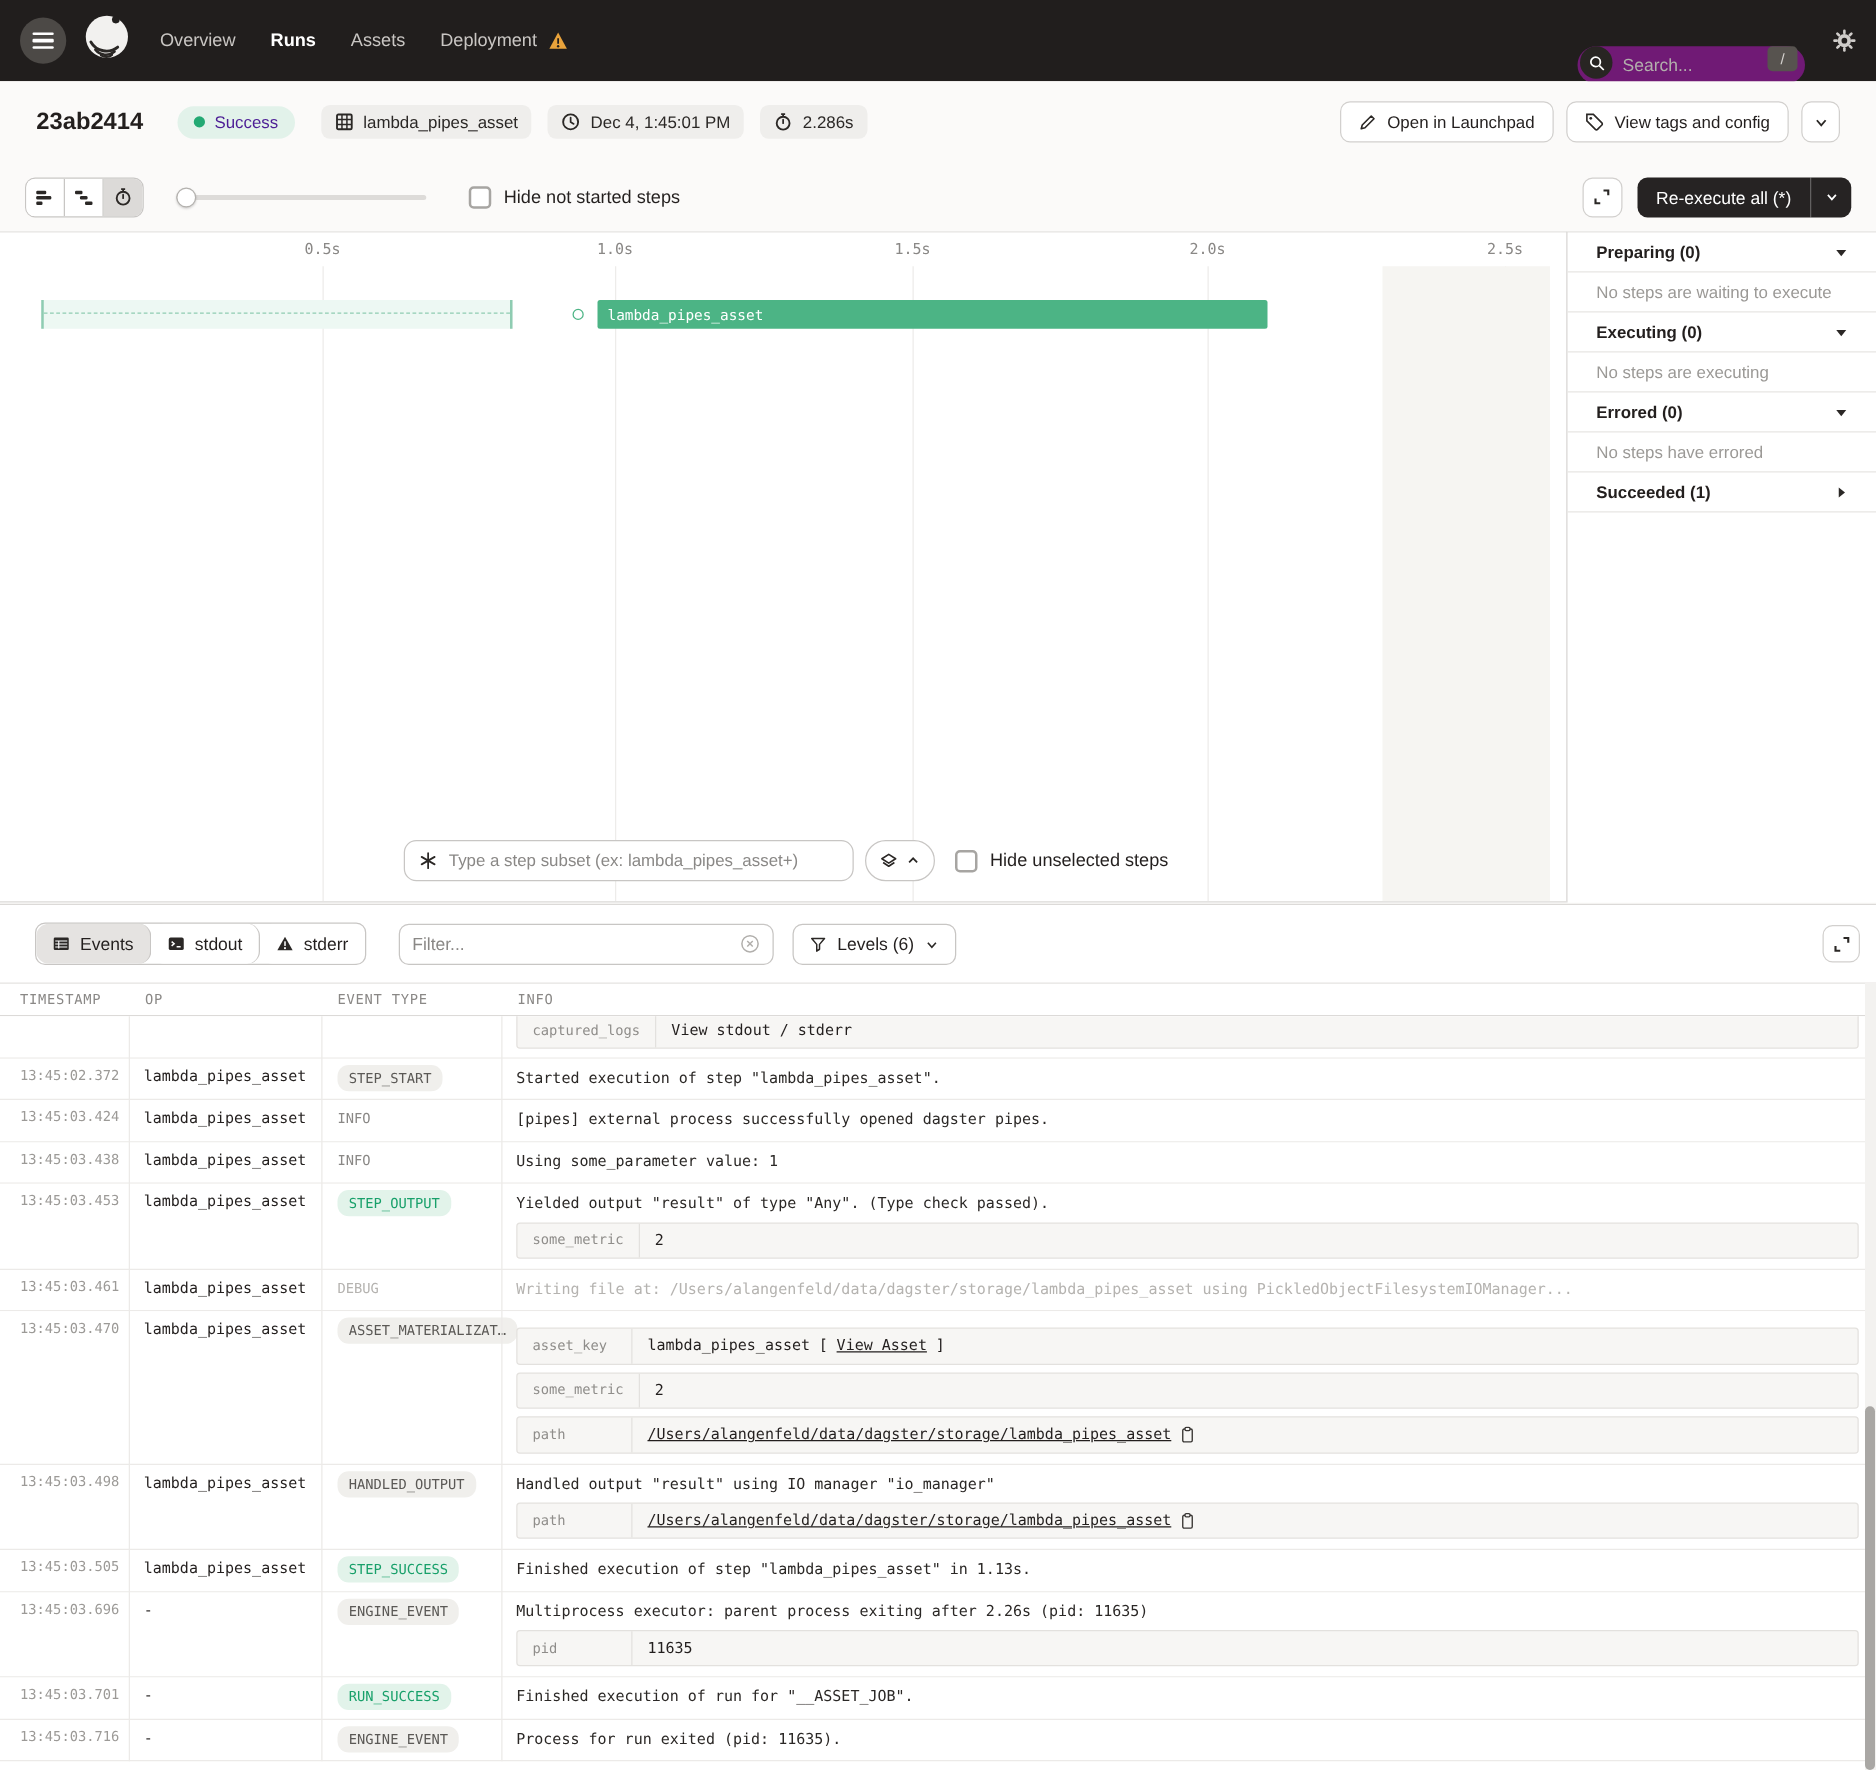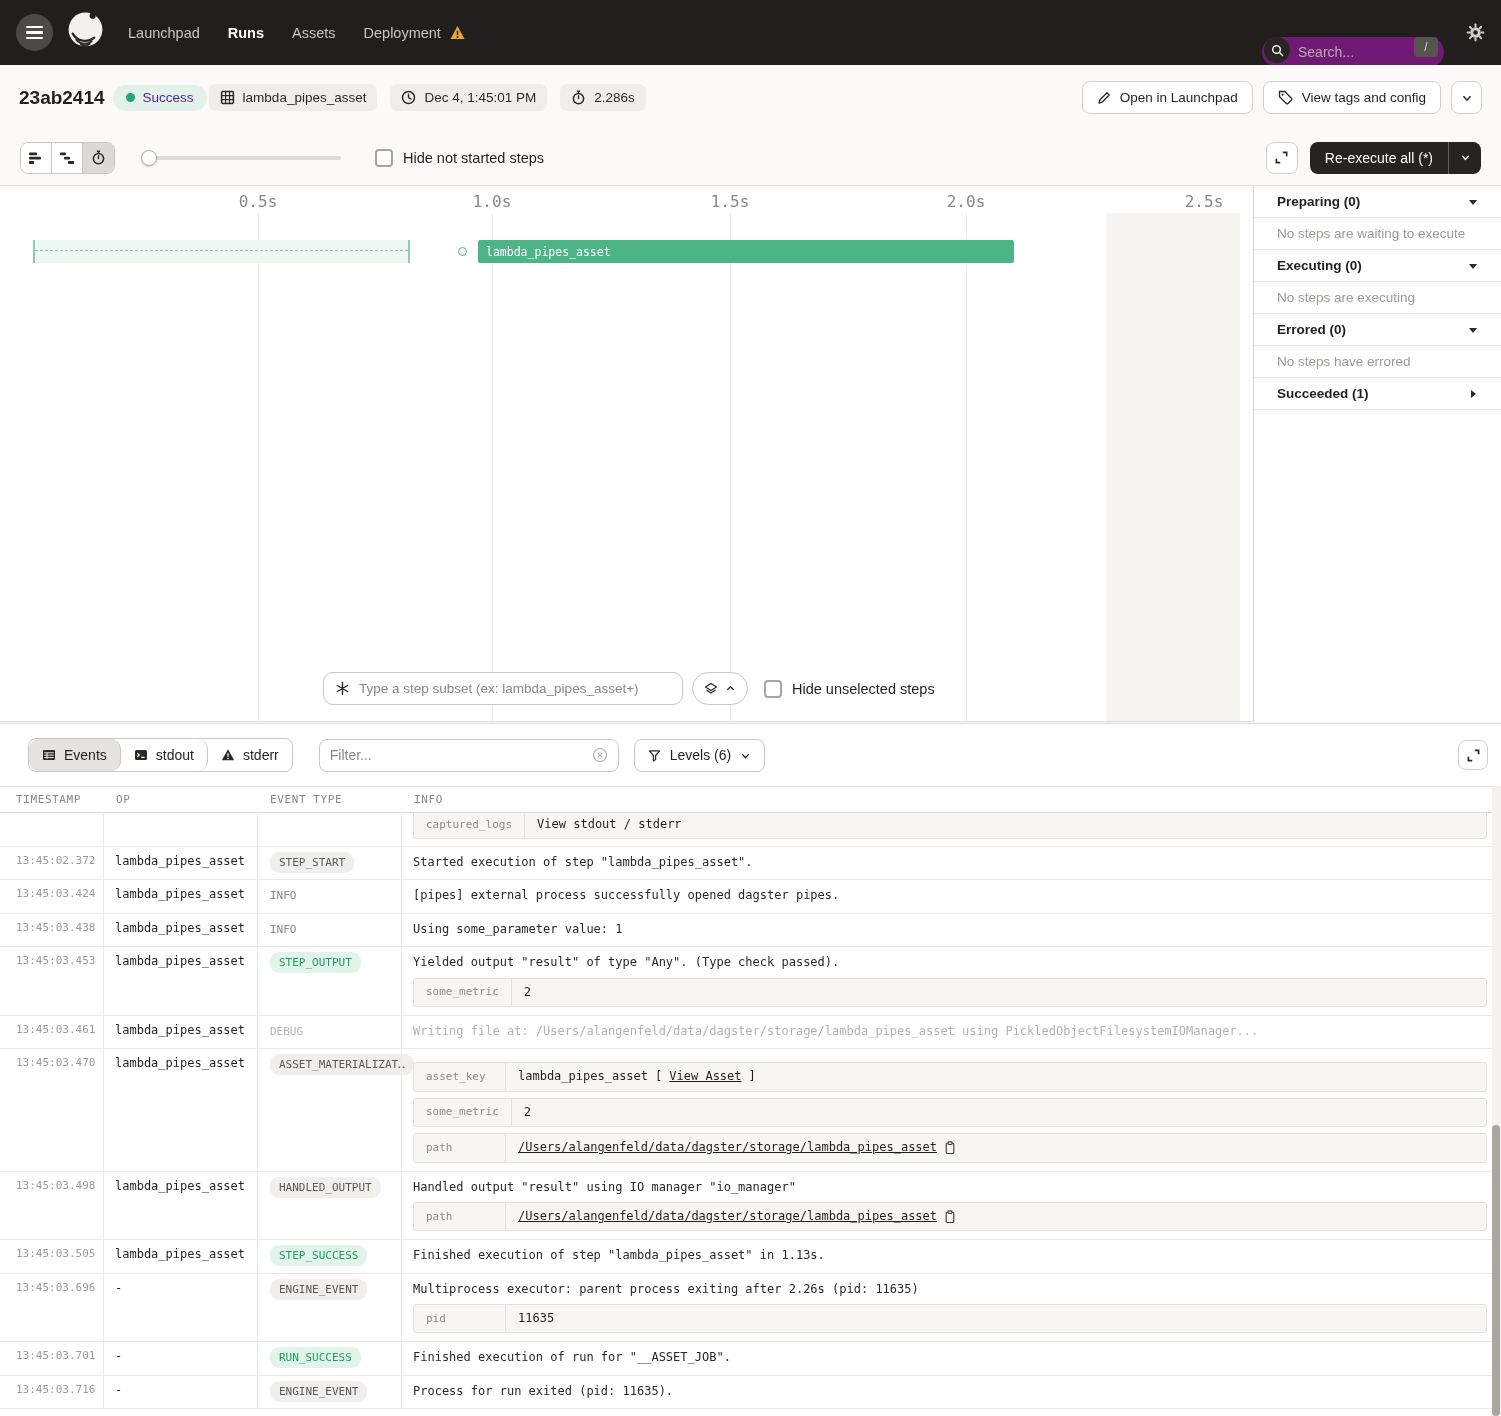--- a/index.html
+++ b/index.html
@@ -17,21 +17,21 @@
   .nav-item { color:#c9c6c3; font-size:14.5px; cursor:pointer; display:flex; gap:8px; align-items:center; }
   .nav-item.active { color:#ffffff; font-weight:700; }
   .nav-right { margin-left:auto; display:flex; align-items:center; gap:22px; }
   .search-pill { width:182px; height:30px; border-radius:15px; background:#701a75; display:flex; padding:0 6px 0 2px; gap:8px;margin-top:39px; }
   .search-circle { width:26px; height:26px; border-radius:50%; background:#282523; display:flex; align-items:center; justify-content:center; flex:none; }
   .search-pill input { flex:1; min-width:0; background:transparent; border:none; outline:none; color:#d6d3d0; font-size:14px; font-family:inherit; }
   .search-pill input::placeholder { color:#b2afac; }
   .slash-key { width:24px; height:20px; border-radius:4px; background:#57534f; color:#d6d3d0; font-size:12px; display:flex; align-items:center; justify-content:center; flex:none; }
 
   
-  .run-header { position:absolute; top:65px; left:0; right:0; height:65px; background:#fbfaf9; display:flex; align-items:center; padding:0 19px; gap:2px; }
+  .run-header { position:absolute; top:65px; left:0; right:0; height:65px; background:#fbfaf9; display:flex; align-items:center; padding:0 29px; gap:21px; }
   .run-id { font-size:19px; font-weight:700; color:#231f1e; margin-right:6px; }
   .status-pill { display:flex; align-items:center; gap:8px; background:#e2f2ea; border-radius:13px; height:26px; padding:0 13px; color:#4c1d95; font-size:13.5px; }
   .status-dot { width:9px; height:9px; border-radius:50%; background:#23a973; }
   .tag-pill { display:flex; align-items:center; gap:8px; background:#efeeec; border-radius:7px; height:27px; padding:0 11px; color:#2b2826; font-size:13.5px; }
   .header-actions { margin-left:auto; display:flex; gap:10px; align-items:center; }
   .btn { display:flex; align-items:center; gap:9px; height:33px; padding:0 14px; background:#fff; border:1px solid #d2d0ce; border-radius:8px; font-size:13.5px; color:#231f1e; cursor:pointer; }
   .btn.icon-only { width:31px; padding:0; justify-content:center; }
 
   
   .toolbar-row { position:absolute; top:130px; left:0; right:0; height:55px; display:flex; align-items:center; padding:0 20px; }
@@ -45,21 +45,21 @@
   .checkbox { width:18px; height:18px; border:2px solid #a7a5a2; border-radius:4px; background:#fff; flex:none; cursor:pointer; }
   .cb-not-started { margin-left:34px; }
   .check-label { margin-left:10px; font-size:14.5px; color:#231f1e; }
   .toolbar-right { margin-left:auto; display:flex; gap:12px; align-items:center; }
   .reexec-btn { display:flex; align-items:center; height:32px; background:#262323; border-radius:8px; color:#ffffff; font-size:14px; cursor:pointer; }
   .reexec-main { padding:0 15px; }
   .reexec-caret { width:33px; height:100%; display:flex; align-items:center; justify-content:center; border-left:1px solid rgba(255,255,255,.28); }
 
   
   .gantt-wrap { position:absolute; top:185px; left:0; width:1253px; height:537px; background:#fff; border-top:1px solid #e5e3e1; border-bottom:1px solid #dcdad8; overflow:hidden; }
-  .axis-label { position:absolute; top:6px; transform:translateX(-50%); font-size:16px; color:#8a8886; }
+  .axis-label { position:absolute; top:6px; transform:translateX(-50%); font-size:12px; color:#8a8886; }
   .gridline { position:absolute; top:27px; bottom:0; width:1px; background:#edecea; }
   .endband { position:absolute; left:1106px; width:134px; top:27px; bottom:0; background:#f6f5f2; }
   .wait-box { position:absolute; left:33px; top:54px; width:377px; height:23px; background:#edf8f3; border-left:2px solid #8fccb2; border-right:2px solid #8fccb2; }
   .wait-box::after { content:""; position:absolute; left:0; right:0; top:10px; border-top:1.5px dashed #8fccb2; }
   .dep-dot { position:absolute; left:458px; top:61px; width:9px; height:9px; border-radius:50%; border:1.5px solid #4cb485; background:#fff; }
   .gantt-bar { position:absolute; left:478px; top:54px; width:536px; height:23px; background:#4cb485; border-radius:2px; color:#fff; font-size:11.5px; display:flex; align-items:center; padding-left:8px; cursor:pointer; }
   .gantt-controls { position:absolute; left:0; right:0; bottom:16px; display:flex; align-items:center; padding-left:323px; }
   .subset-input { width:360px; height:33px; border:1px solid #c8c6c4; border-radius:10px; background:#fff; display:flex; align-items:center; padding:0 11px; gap:9px; }
   .subset-input input { flex:1; min-width:0; border:none; outline:none; font-size:13.5px; color:#2b2826; font-family:inherit; }
   .subset-input input::placeholder, .filter-box input::placeholder { color:#8a8886; }
@@ -127,21 +127,21 @@
       <svg width="41" height="43" viewBox="0 0 40 42">
         <circle cx="20" cy="20" r="16.5" fill="#f2f1ef"></circle>
         <circle cx="27" cy="6.5" r="3" fill="#211e1d"></circle>
         <path d="M7.5 24 a14 14 0 0 0 21 4" stroke="#2a2725" stroke-width="2.2" fill="none" stroke-linecap="round"></path>
         <path d="M11 30 a10.5 10.5 0 0 0 15 1.5" stroke="#2a2725" stroke-width="2" fill="none" stroke-linecap="round"></path>
         <path d="M15.5 34.5 a7 7 0 0 0 8.5 -0.5" stroke="#2a2725" stroke-width="1.8" fill="none" stroke-linecap="round"></path>
       </svg>
     </div>
     <div class="nav-items" id="nav-items">
         <span class="nav-item">
-          <span>Launchpad</span>
+          <span>Overview</span>
         </span>
         <span class="nav-item active">
           <span>Runs</span>
         </span>
         <span class="nav-item">
           <span>Assets</span>
         </span>
         <span class="nav-item">
           <span>Deployment</span>
           <span style="display: flex;">

